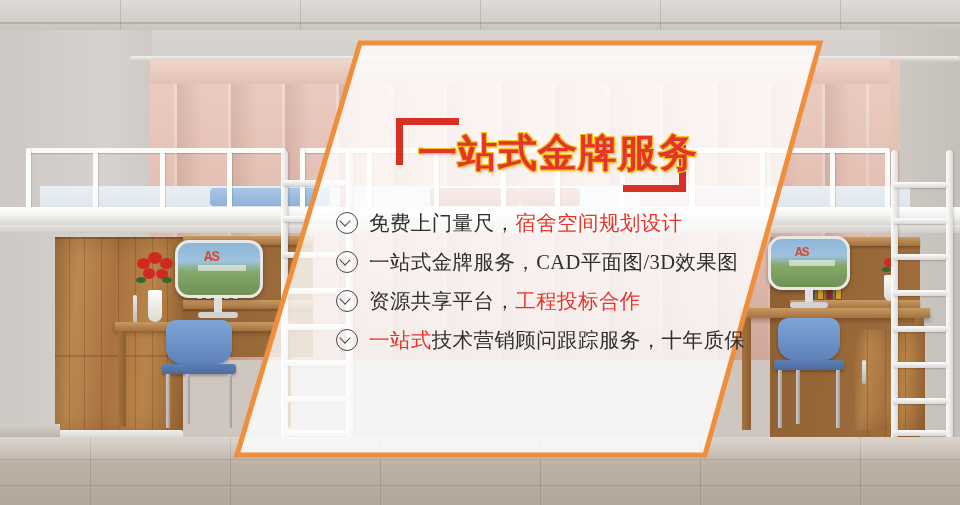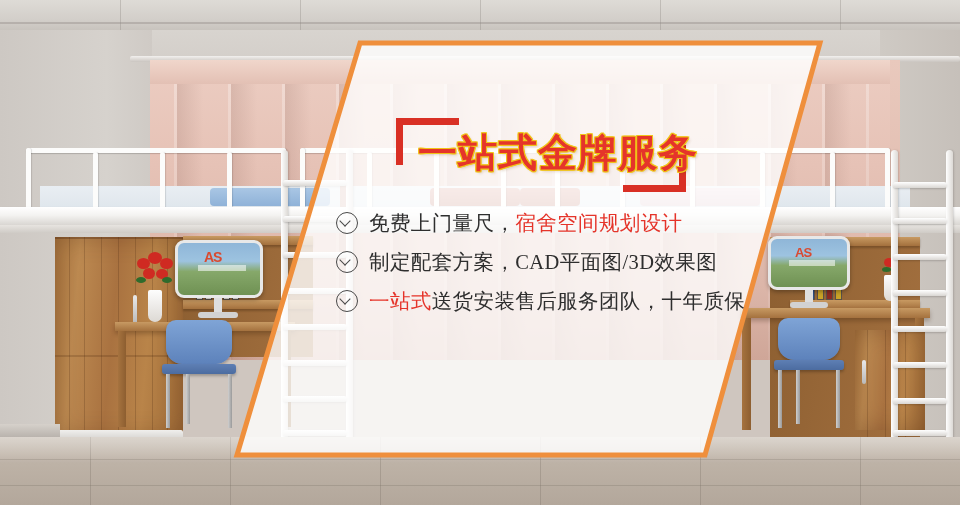--- a/index.html
+++ b/index.html
@@ -78,23 +78,23 @@
     background:linear-gradient(180deg,#c89a62,#a3703d);box-shadow:0 2px 2px rgba(50,25,8,.3);}
   .shelfback{position:absolute;background:linear-gradient(100deg,#8d5f31,#a3703f);}
   .books{position:absolute;display:flex;gap:2px;align-items:flex-end;}
   .book{width:7px;background:#f2efe8;border:1px solid #5a5148;box-sizing:border-box;}
 
   .desk{position:absolute;background:linear-gradient(180deg,#c79a63,#a4713e);
     box-shadow:0 3px 4px rgba(50,25,8,.28);}
   .deskleg{position:absolute;background:linear-gradient(90deg,#a6733f,#8d5e30);}
 
   
-  .monitor{position:absolute;border-radius:9px;overflow:hidden;
+  .monitor{position:absolute;border-radius:14px;overflow:hidden;
     background:linear-gradient(180deg,#8fb6d8 0%,#9dc3e0 35%,#86a86a 55%,#6f9153 100%);
-    border:3px solid #e8e8e8;box-sizing:border-box;box-shadow:0 2px 4px rgba(0,0,0,.3);}
+    border:3px solid #e8e8e8;box-sizing:border-box;box-shadow:0 2px 4px rgba(0,0,0,.3);font-family:Liberation Mono, monospace;}
   .mon-stand{position:absolute;background:#dedede;}
   .mon-base{position:absolute;background:#d2d2d2;border-radius:3px;}
   .mon-logo{position:absolute;font-weight:bold;color:#d94a30;letter-spacing:-1px;}
 
   
   .chair-back{position:absolute;border-radius:10px 10px 16px 16px;
     background:linear-gradient(180deg,#7fa4d6,#5d82bb);box-shadow:0 2px 3px rgba(0,0,0,.25);}
   .chair-seat{position:absolute;border-radius:3px;
     background:linear-gradient(180deg,#5e7fb4,#4c6ca0);box-shadow:0 2px 3px rgba(0,0,0,.25);}
   .chair-leg{position:absolute;width:4px;background:linear-gradient(90deg,#cfcfcf,#9a9a9a);}
@@ -383,22 +383,26 @@
       <div class="title-text">一站式金牌服务</div>
     </div>
 
     <div class="bullets" id="bullets">
         <div class="bullet">
           <span class="b-icon"></span>
           <span class="b-text"><span>免费上门量尺，</span><span class="hl">宿舍空间规划设计</span></span>
         </div>
         <div class="bullet">
           <span class="b-icon"></span>
-          <span class="b-text"><span>制定配套方案，CAD平面图/3D效果图</span></span>
+          <span class="b-text"><span>一站式金牌服务，CAD平面图/3D效果图</span></span>
         </div>
         <div class="bullet">
           <span class="b-icon"></span>
-          <span class="b-text"><span class="hl">一站式</span><span>送货安装售后服务团队，十年质保</span></span>
+          <span class="b-text"><span>资源共享平台，</span><span class="hl">工程投标合作</span></span>
+        </div>
+        <div class="bullet">
+          <span class="b-icon"></span>
+          <span class="b-text"><span class="hl">一站式</span><span>技术营销顾问跟踪服务，十年质保</span></span>
         </div>
       </div>
 
   </div>
 </div>
 
 </body></html>

